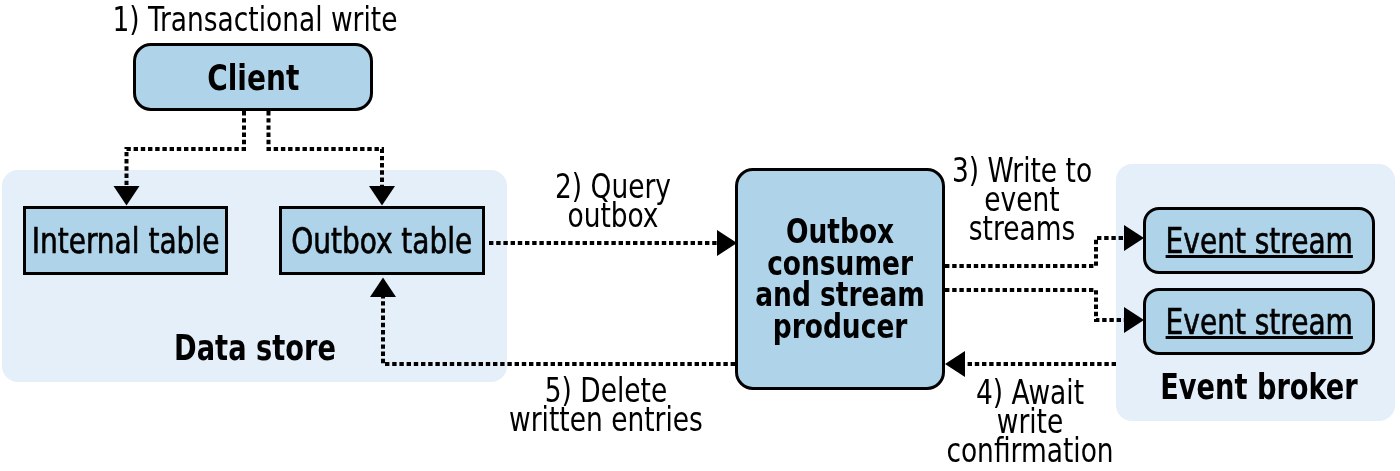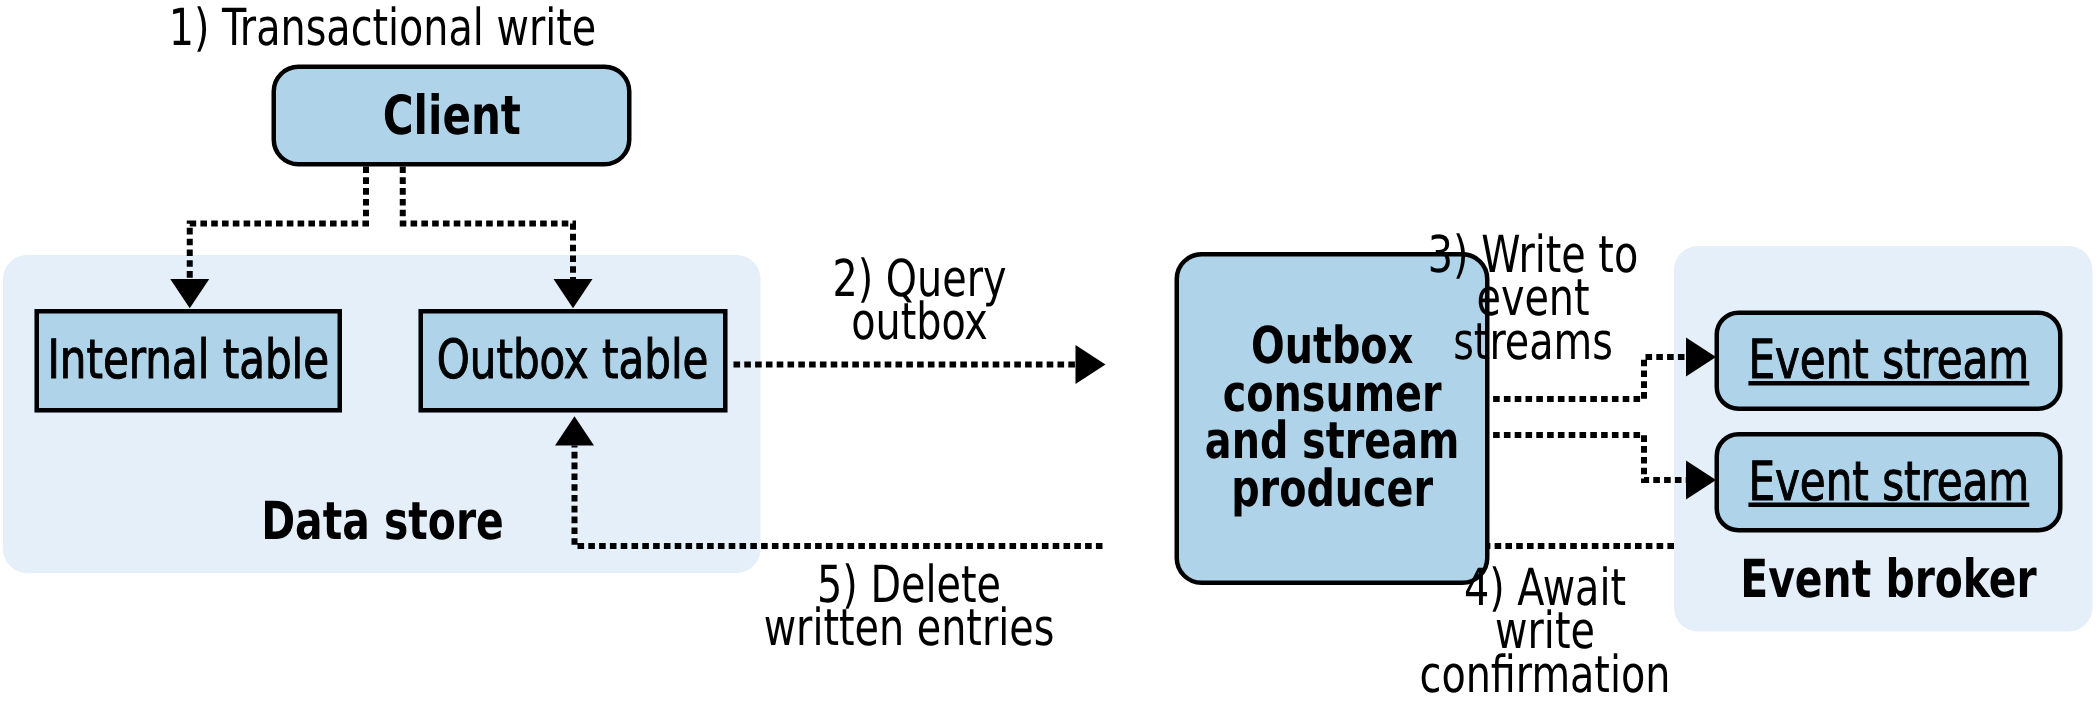--- a/index.html
+++ b/index.html
@@ -26,21 +26,21 @@
     justify-content:center;
     box-sizing:border-box;
   }
   .node .lbl{
     display:inline-block;
     transform:scaleX(0.865);
     transform-origin:50% 50%;
     white-space:nowrap;
     text-align:center;
   }
-  .rounded{border-radius:18px;margin-left:48px;}
+  .rounded{border-radius:18px;}
   .rounded-sm{border-radius:16px;text-decoration:underline;}
   .bold{font-weight:700;}
   .medium{-webkit-text-stroke:0.65px #000000;}
   .annot{
     position:absolute;
     font-size:34px;
     line-height:29px;
     text-align:center;
     transform:scaleX(0.865);
     transform-origin:50% 0%;

